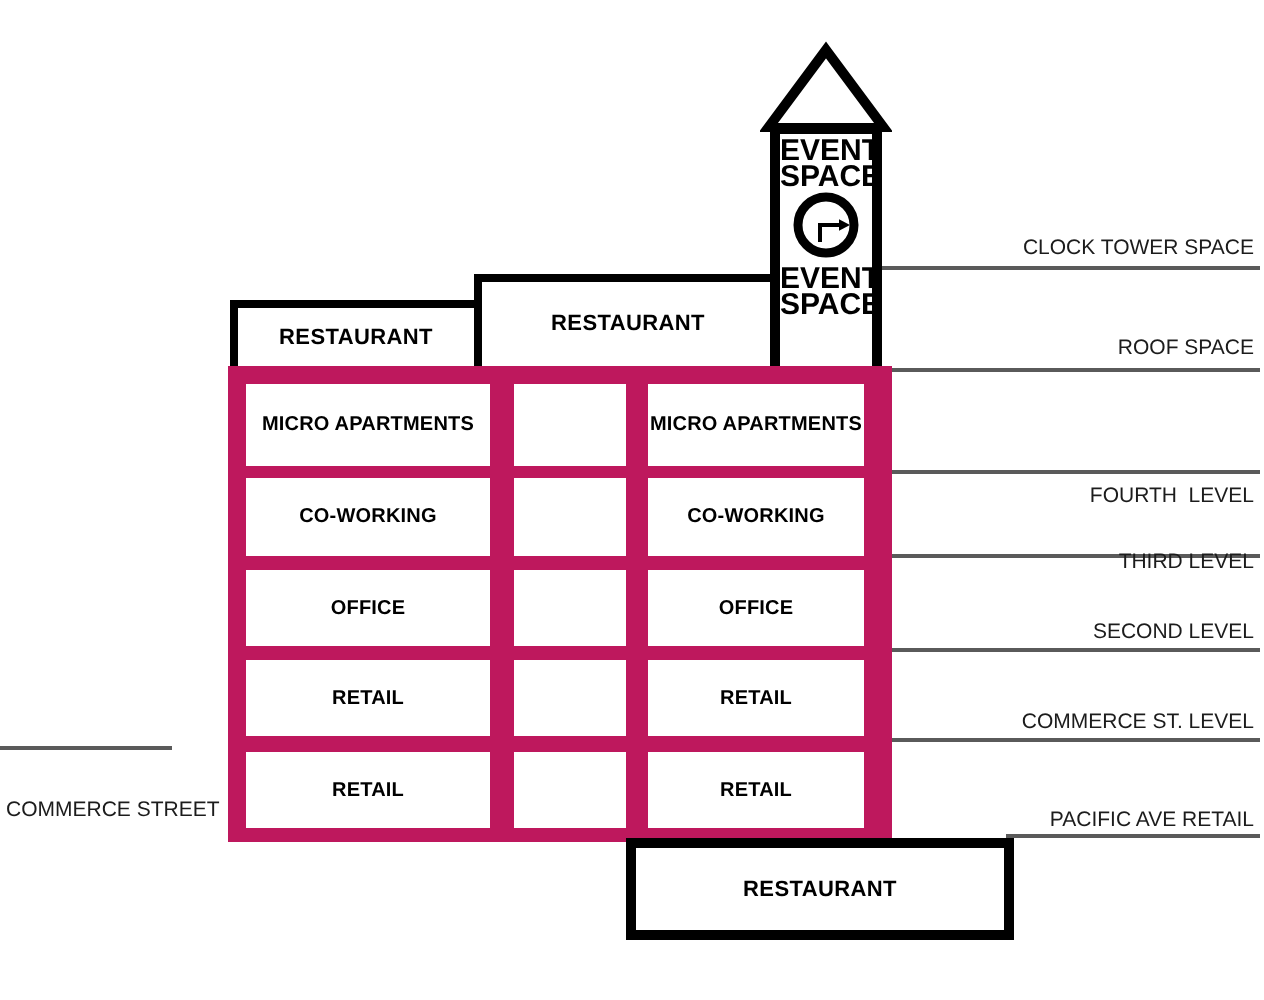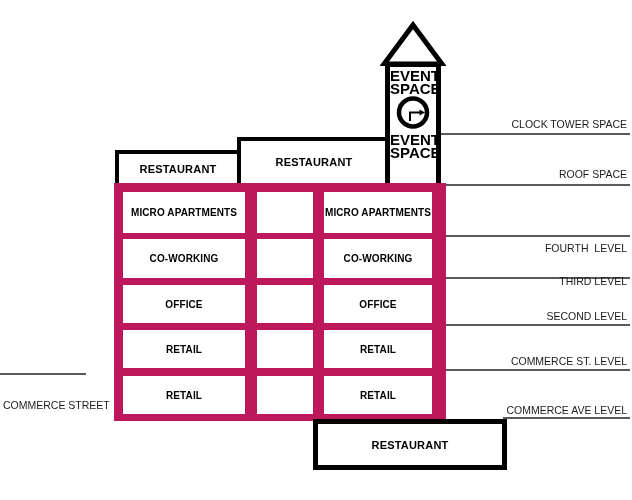--- a/index.html
+++ b/index.html
@@ -50,21 +50,21 @@
   <div class="lvl-line" style="left:446px;top:324px;width:184px;"></div>
   <div class="lvl-line" style="left:446px;top:369px;width:184px;"></div>
   <div class="lvl-line" style="left:503px;top:417px;width:127px;"></div>
 
   <div class="lvl-label" style="top:118px;">CLOCK TOWER SPACE</div>
   <div class="lvl-label" style="top:168px;">ROOF SPACE</div>
   <div class="lvl-label" style="top:219px;margin-top:23px;">FOURTH  LEVEL</div>
   <div class="lvl-label" style="top:275px;">THIRD LEVEL</div>
   <div class="lvl-label" style="top:310px;">SECOND LEVEL</div>
   <div class="lvl-label" style="top:355px;">COMMERCE ST. LEVEL</div>
-  <div class="lvl-label" style="top:404px;">COMMERCE AVE LEVEL</div>
+  <div class="lvl-label" style="top:404px;">PACIFIC AVE RETAIL</div>
 
   <div class="street-label">COMMERCE STREET</div>
   <div class="lvl-line" style="left:0;top:373px;width:86px;"></div>
 
   <svg class="abs" style="left:380px;top:20px;" width="66" height="46" viewBox="0 0 66 46">
     <polygon points="33,5 62,44 4,44" fill="#ffffff" stroke="#000000" stroke-width="5"></polygon>
   </svg>
 
   <div class="box" style="left:237px;top:137px;width:154px;height:50px;">
     <span>RESTAURANT</span>

